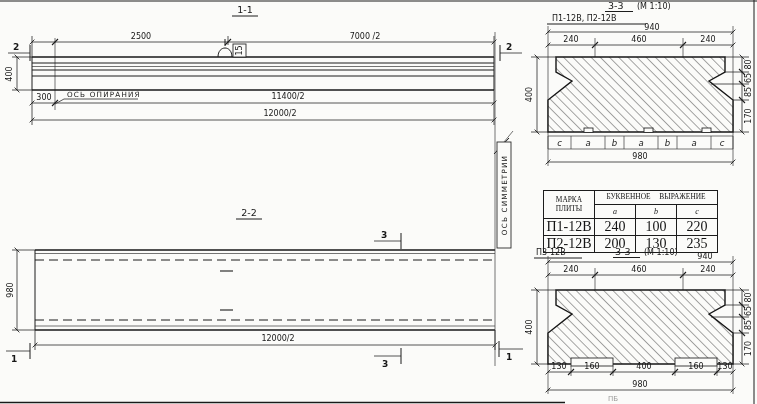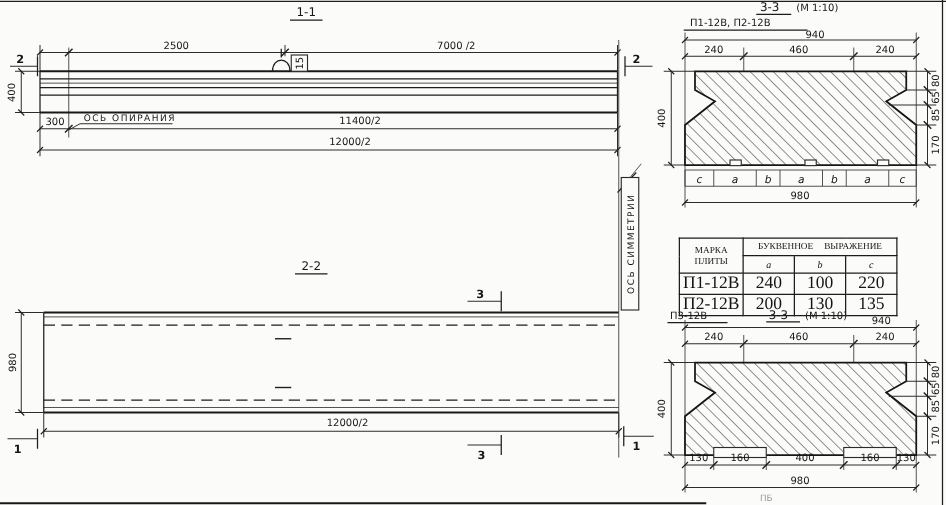--- a/index.html
+++ b/index.html
@@ -312,18 +312,18 @@
     <tr class="dr">
       <td>П1-12В</td>
       <td>240</td>
       <td>100</td>
       <td>220</td>
     </tr>
     <tr class="dr">
       <td>П2-12В</td>
       <td>200</td>
       <td>130</td>
-      <td>135</td>
+      <td>235</td>
     </tr>
   </tbody>
       </table>
 </div>
 </div>
 
 </body></html>

